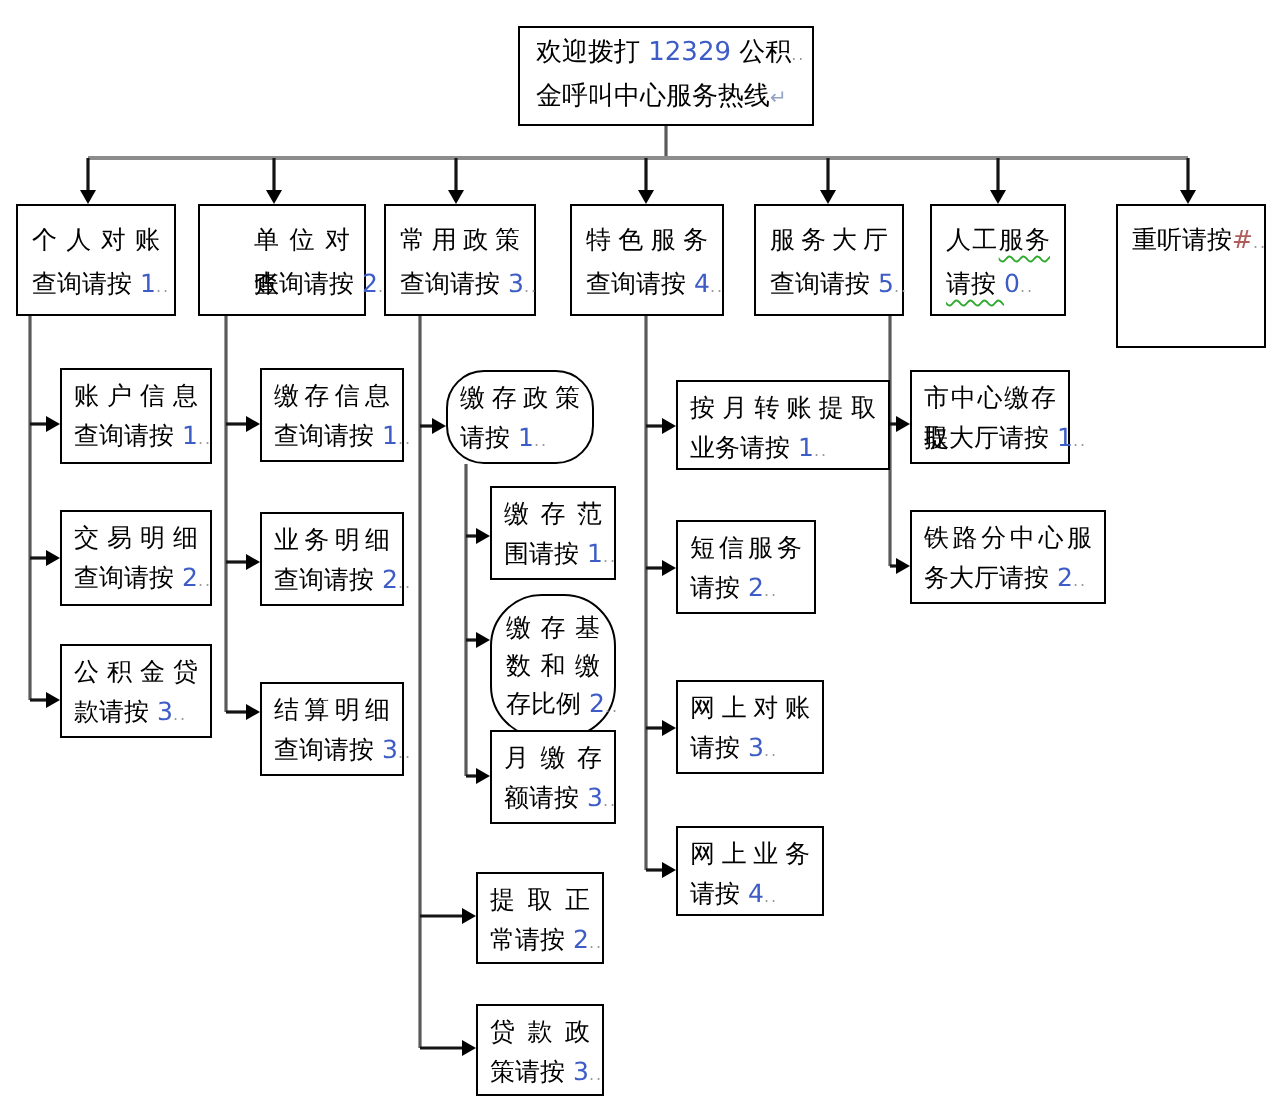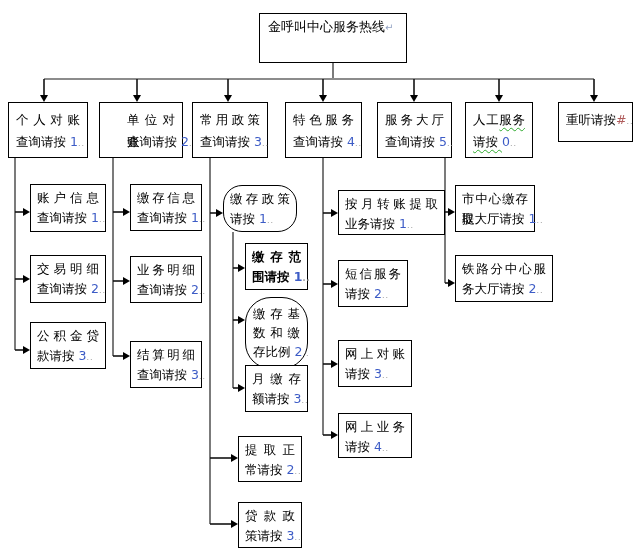--- a/index.html
+++ b/index.html
@@ -95,20 +95,21 @@
       <line x1="323" y1="435" x2="332" y2="435" stroke="#141414" stroke-width="1.6"></line>
       <polygon points="331,431 331,439 338,435" fill="#000"></polygon>
       <line x1="445" y1="158" x2="445" y2="283" stroke="#5a5a5a" stroke-width="1.6"></line>
       <line x1="445" y1="212" x2="449" y2="212" stroke="#141414" stroke-width="1.6"></line>
       <polygon points="448,208 448,216 455,212" fill="#000"></polygon>
       <line x1="445" y1="283" x2="449" y2="283" stroke="#141414" stroke-width="1.6"></line>
       <polygon points="448,279 448,287 455,283" fill="#000"></polygon>
     </svg>
 
 <div class="box big title" style="left: 259px; top: 13px; width: 148px; height: 50px;">
+      <div class="bline marked"><span>欢迎拨打 </span><span class="num">12329</span><span> 公积</span></div>
       <div class="bline"><span>金呼叫中心服务热线</span><span class="ret">↵</span></div>
     </div>
     <div class="box big" style="left: 8px; top: 102px; width: 80px; height: 56px;">
       <div class="bline just"><span>个人对账</span></div>
       <div class="bline marked"><span>查询请按 </span><span class="num">1</span></div>
     </div>
     <div class="box big" style="left: 99px; top: 102px; width: 84px; height: 56px; padding-left: 20px;">
       <div class="bline just"><span>单位对账</span></div>
       <div class="bline marked"><span>查询请按 </span><span class="num">2</span></div>
     </div>
@@ -121,21 +122,21 @@
       <div class="bline marked"><span>查询请按 </span><span class="num">4</span></div>
     </div>
     <div class="box big" style="left: 377px; top: 102px; width: 75px; height: 56px;">
       <div class="bline just"><span>服务大厅</span></div>
       <div class="bline marked"><span>查询请按 </span><span class="num">5</span></div>
     </div>
     <div class="box big" style="left: 465px; top: 102px; width: 68px; height: 56px;">
       <div class="bline just"><span>人工</span><span class="sq">服务</span></div>
       <div class="bline marked"><span class="sq">请按 </span><span class="num">0</span></div>
     </div>
-    <div class="box big" style="left: 558px; top: 102px; width: 75px; height: 40px;">
+    <div class="box big" style="left: 558px; top: 102px; width: 75px; height: 72px;">
       <div class="bline marked"><span>重听请按</span><span class="hash">#</span></div>
     </div>
     <div class="box small" style="left: 30px; top: 184px; width: 76px; height: 48px;">
       <div class="bline just"><span>账户信息</span></div>
       <div class="bline marked"><span>查询请按 </span><span class="num">1</span></div>
     </div>
     <div class="box small" style="left: 30px; top: 255px; width: 76px; height: 48px;">
       <div class="bline just"><span>交易明细</span></div>
       <div class="bline marked"><span>查询请按 </span><span class="num">2</span></div>
     </div>
@@ -152,21 +153,21 @@
       <div class="bline marked"><span>查询请按 </span><span class="num">2</span></div>
     </div>
     <div class="box small" style="left: 130px; top: 320px; width: 72px; height: 47px; margin-top: 21px;">
       <div class="bline just"><span>结算明细</span></div>
       <div class="bline marked"><span>查询请按 </span><span class="num">3</span></div>
     </div>
     <div class="box small" style="left: 223px; top: 185px; width: 74px; height: 47px; border-radius: 19px;">
       <div class="bline just"><span>缴存政策</span></div>
       <div class="bline marked"><span>请按 </span><span class="num">1</span></div>
     </div>
-    <div class="box small" style="left: 245px; top: 243px; width: 63px; height: 47px; font-weight: bold;">
+    <div class="box small" style="left: 245px; top: 243px; width: 63px; height: 47px;">
       <div class="bline just"><span>缴存范</span></div>
       <div class="bline marked"><span>围请按 </span><span class="num">1</span></div>
     </div>
     <div class="box big c3" style="left: 245px; top: 297px; width: 63px; height: 72px; border-radius: 26px;">
       <div class="bline just"><span>缴存基</span></div>
       <div class="bline just"><span>数和缴</span></div>
       <div class="bline marked"><span>存比例 </span><span class="num">2</span></div>
     </div>
     <div class="box small" style="left: 245px; top: 365px; width: 63px; height: 47px;">
       <div class="bline just"><span>月缴存</span></div>

